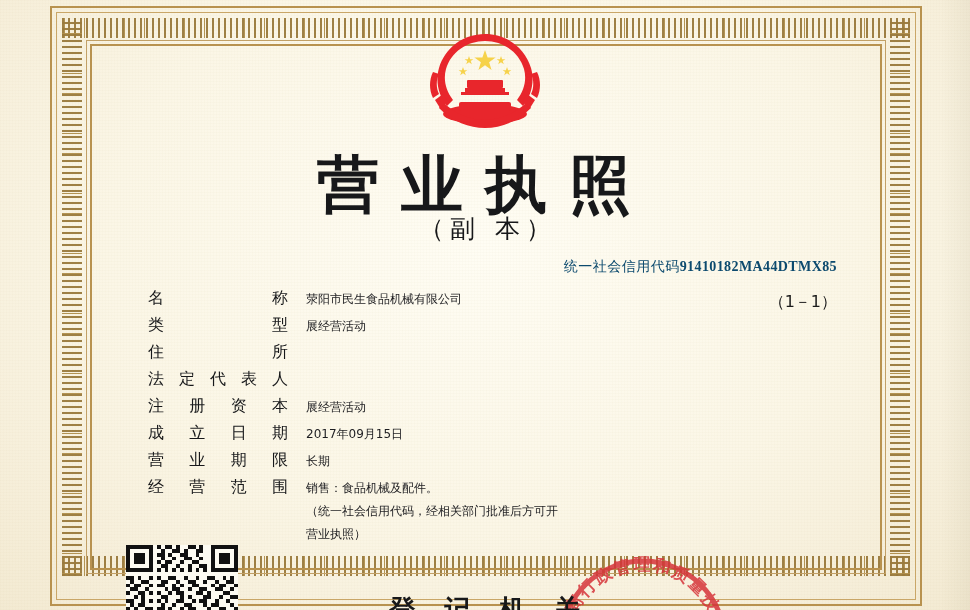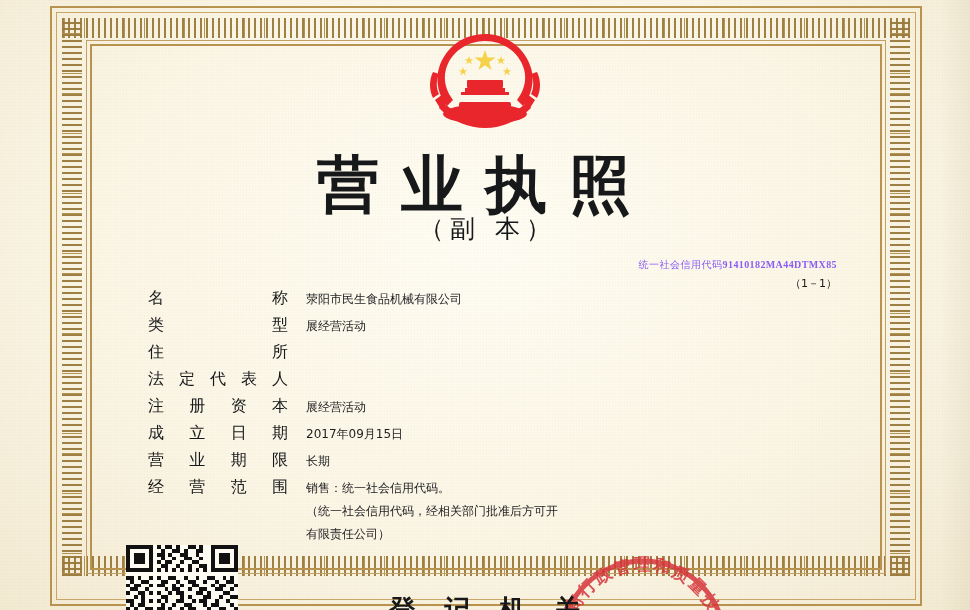--- a/index.html
+++ b/index.html
@@ -142,36 +142,36 @@
     text-indent: 6px;
     color: #17181a;
   }
 
   
   .credit-code {
     position: absolute;
     right: 133px;
     top: 258px;
     font-family: "DejaVu Sans", sans-serif;
-    font-size: 10px;
-    color: #8b5cf6;
+    font-size: 14px;
+    color: #0c4a6e;
     letter-spacing: .5px;
     white-space: nowrap;
   }
   .credit-code .num {
     font-family: "Liberation Serif", serif;
     font-weight: bold;
     letter-spacing: .4px;
   }
   .page-no {
     position: absolute;
     right: 133px;
-    top: 276px;
+    top: 292px;
     font-family: "DejaVu Sans", sans-serif;
-    font-size: 11px;
+    font-size: 16px;
     color: #1a1a1a;
     letter-spacing: 0px;
   }
 
   
   .fields {
     position: absolute;
     left: 148px;
     top: 288px;
     width: 700px;
@@ -376,23 +376,23 @@
     </div>
 
     <div class="row">
       <div class="row-label">
         <span class="lbl-char">经</span>
         <span class="lbl-char">营</span>
         <span class="lbl-char">范</span>
         <span class="lbl-char">围</span>
       </div>
       <div class="row-value multi">
-        <span class="l1">销售：统一社会信用代码。</span>
+        <span class="l1">销售：食品机械及配件。</span>
         <span class="l2">（统一社会信用代码，经相关部门批准后方可开</span>
-        <span class="l3">有限责任公司）</span>
+        <span class="l3">营业执照）</span>
       </div>
     </div>
 
   </div>
 
   <div class="qr">
     <svg viewBox="0 0 29 29" width="112" height="112" shape-rendering="crispEdges" xmlns="http://www.w3.org/2000/svg">
       <rect width="29" height="29" fill="#fdfbf2"></rect>
       <g fill="#111">
 

